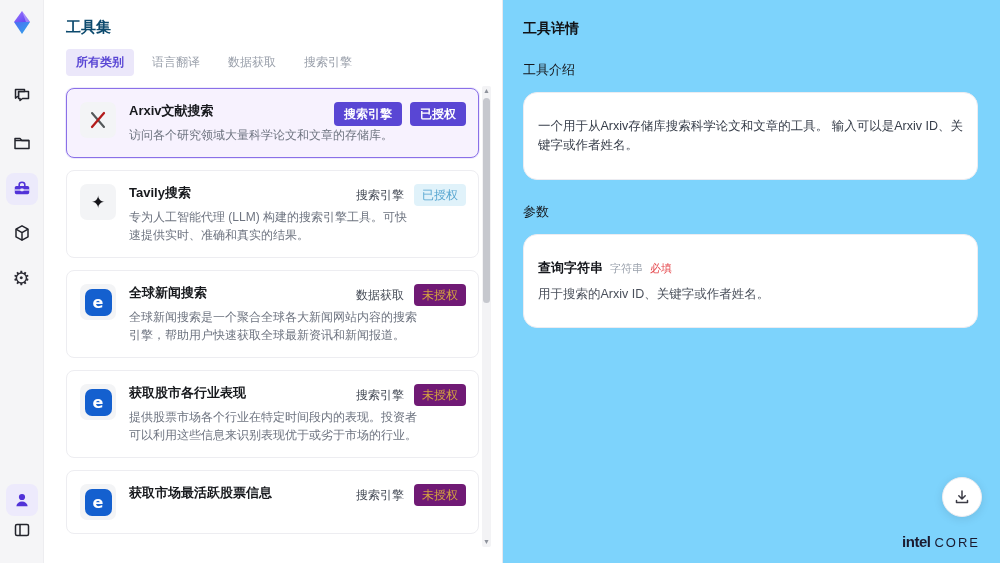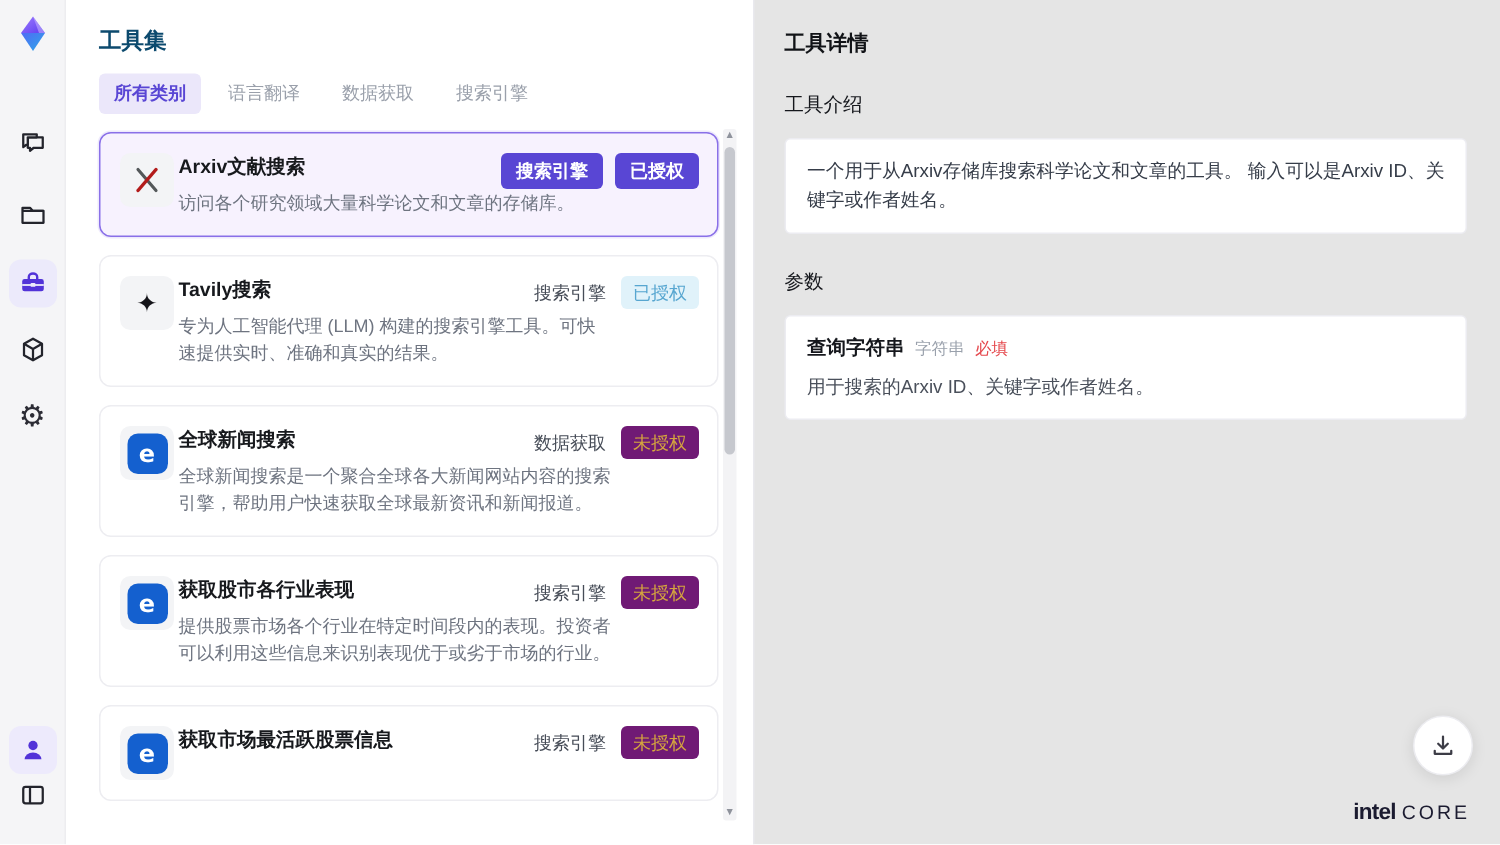--- a/index.html
+++ b/index.html
@@ -24,21 +24,21 @@
 
   
   .list-panel { position:absolute; left:44px; top:0; width:458px; height:563px; background:#ffffff; }
   .list-inner { padding:18px 0 0 22px; }
   .page-title { font-size:15px; font-weight:bold; color:#0c4a6e; }
   .tabs { display:flex; gap:8px; margin-top:12px; }
   .tab { font-size:12px; color:#9aa0ab; padding:5px 10px; border-radius:4px; cursor:pointer; white-space:nowrap; }
   .tab.active { background:#ebe7fa; color:#5946d4; font-weight:bold; }
 
   .tool-list { margin-top:12px; width:413px; }
-  .tool-card { position:relative; display:flex; gap:3px; background:#ffffff; border:1px solid #ededf1;
+  .tool-card { position:relative; display:flex; gap:13px; background:#ffffff; border:1px solid #ededf1;
                border-radius:8px; padding:13px 12px 13px 13px; margin-bottom:12px; cursor:pointer; }
   .tool-card.selected { background:#f7f2fe; border:1.5px solid #8a70e8; box-shadow:0 0 0 1px rgba(138,112,232,.15); }
   .tool-icon { flex:0 0 36px; width:36px; height:36px; border-radius:7px; background:#f3f4f6;
                display:flex; align-items:center; justify-content:center; overflow:hidden; }
   .tool-icon .blue-sq { width:27px; height:27px; border-radius:7px; background:#1460cf; color:#fff;
                display:flex; align-items:center; justify-content:center; font-weight:bold; font-size:16px; font-family:"DejaVu Sans",sans-serif; }
   .tool-icon .sparkle { font-size:17px; color:#141419; line-height:1; }
   .tool-main { width:288px; }
   .tool-title { font-size:13px; font-weight:bold; color:#17191d; line-height:18px; }
   .tool-desc { margin-top:6px; font-size:12px; line-height:18px; color:#6e7480; width:288px; }
@@ -51,25 +51,25 @@
   .tool-card.selected .tag-cat.solid { color:#fff; }
 
   
   .scrollbar { position:absolute; right:11px; top:86px; bottom:16px; width:9px; background:#f3f3f5; border-radius:2px; }
   .sb-arrow { position:absolute; left:0; width:9px; height:10px; font-size:7px; color:#8f939c; text-align:center; line-height:10px; cursor:pointer; }
   .sb-up { top:0; }
   .sb-down { bottom:0; }
   .sb-thumb { position:absolute; left:1px; top:12px; width:7px; height:205px; background:#c6c8ce; border-radius:4px; cursor:pointer; }
 
   
-  .detail-panel { position:absolute; left:502px; top:0; right:0; bottom:0; background:#e5e5e5;
+  .detail-panel { position:absolute; left:502px; top:0; right:0; bottom:0; background:#7dd3fc;
                   border-left:1px solid #e9e9ee; padding:20px 22px 0 20px; }
   .detail-title { font-size:14px; font-weight:bold; color:#111317; }
   .section-heading { font-size:13px; font-weight:normal; color:#15171c; margin-top:23px; }
-  .detail-box { margin-top:13px; border:1px solid #ececf1; border-radius:4px; background:#fff; padding:12px 14px; }
+  .detail-box { margin-top:13px; border:1px solid #ececf1; border-radius:14px; background:#fff; padding:24px 14px; }
   .intro-text { font-size:12.5px; color:#363d49; line-height:19px; }
   .param-head { display:flex; align-items:baseline; gap:7px; }
   .param-name { font-size:13px; font-weight:bold; color:#15171c; }
   .param-type { font-size:11px; color:#9aa1ac; }
   .param-required { font-size:11px; color:#e5484d; }
   .param-desc { margin-top:9px; font-size:12.5px; color:#4a505b; }
 
   
   .download-fab { position:absolute; right:18px; bottom:46px; width:40px; height:40px; border-radius:50%;
                   background:#ffffff; border:1px solid #ececf0; box-shadow:0 2px 10px rgba(0,0,0,.10);

